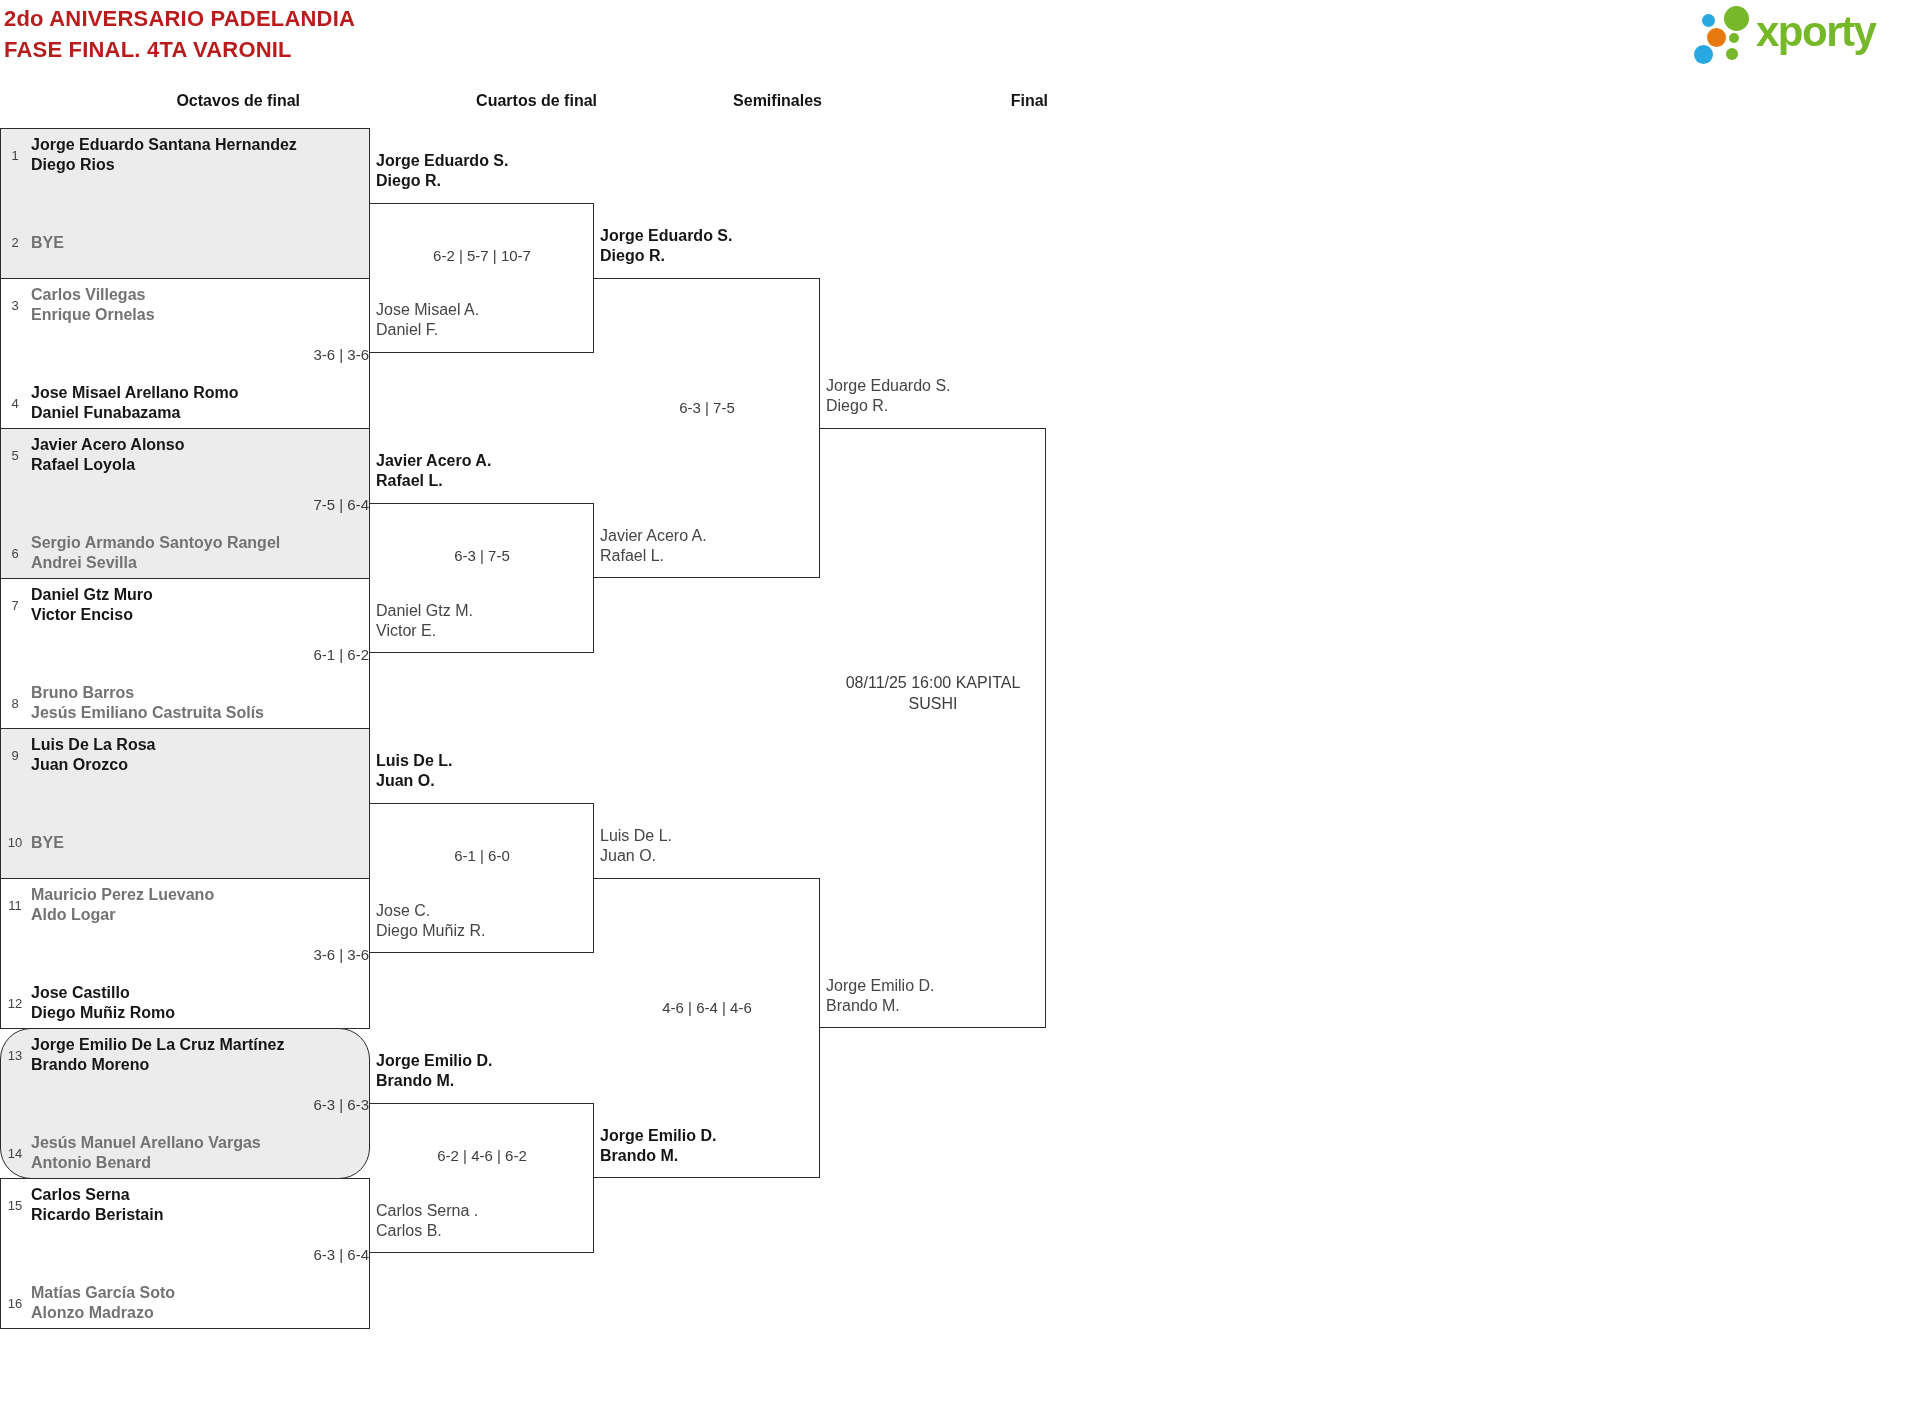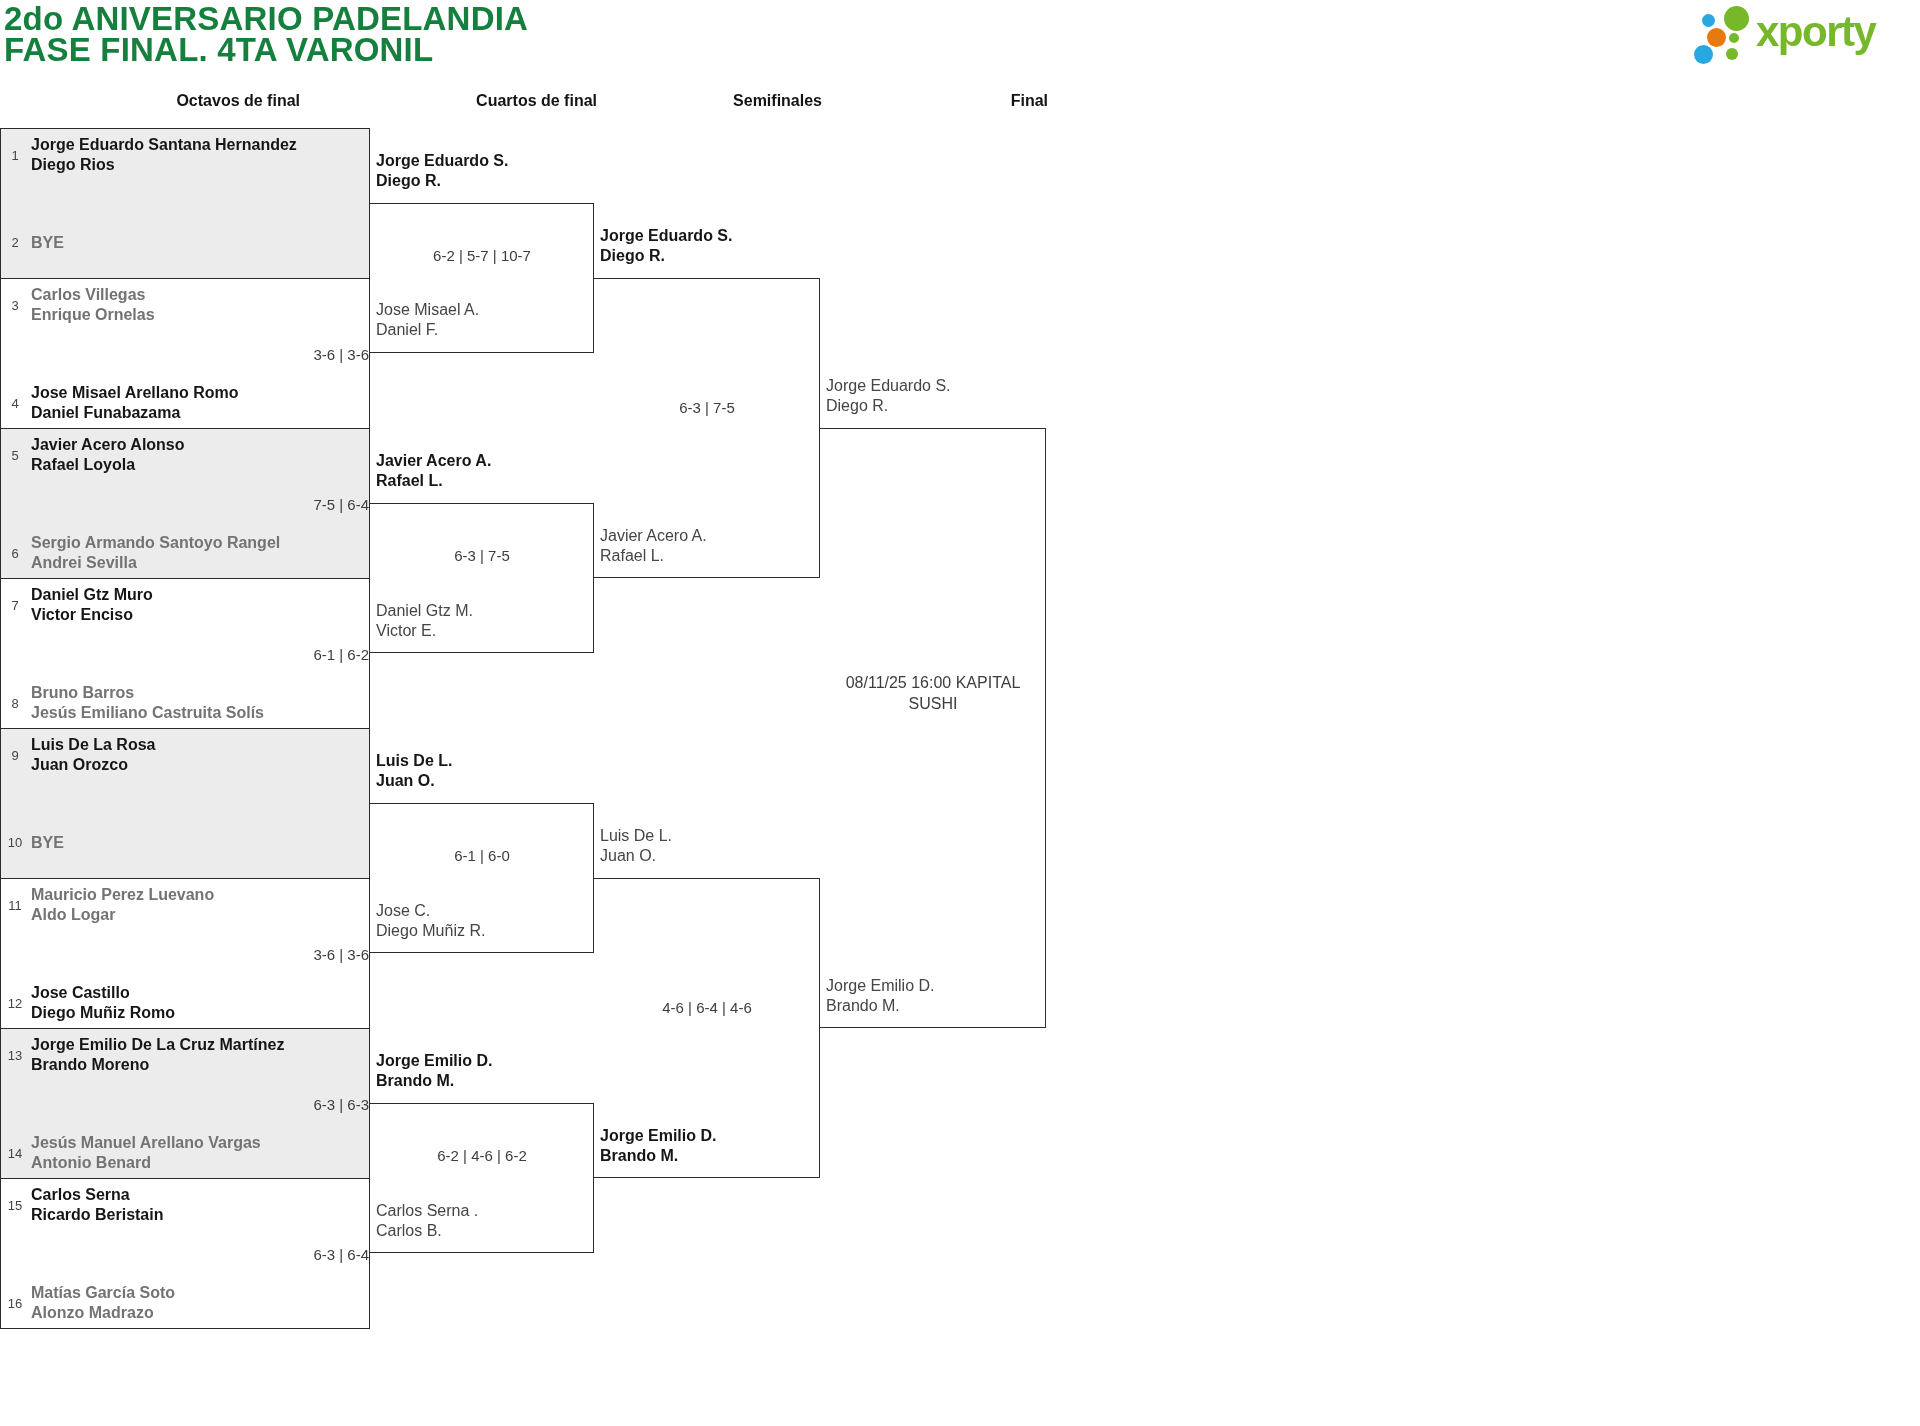--- a/index.html
+++ b/index.html
@@ -1,20 +1,20 @@
 <!DOCTYPE html>
 <html><head>
 <meta charset="utf-8">
 <style>
   html,body{margin:0;padding:0;background:#ffffff;}
   body{width:1920px;height:1426px;position:relative;overflow:hidden;
        font-family:"Liberation Sans","DejaVu Sans",sans-serif;color:#1c1c1c;}
 
-  .title{position:absolute;left:4px;top:3px;font-size:33px;line-height:31px;
-         font-weight:700;color:#15803d;letter-spacing:.2px;}
+  .title{position:absolute;left:4px;top:3px;font-size:22px;line-height:31px;
+         font-weight:700;color:#b91c1c;letter-spacing:.2px;}
 
   
   .colhead{position:absolute;top:92px;width:230px;text-align:right;
            font-size:16px;font-weight:700;color:#141414;}
 
   
   .box{position:absolute;box-sizing:border-box;border:1px solid #2b2b2b;background:#fff;}
   .box.gray{background:#ececec;}
   .r16{left:0;width:370px;height:151px;}
   .open{position:absolute;box-sizing:border-box;background:transparent;
@@ -174,21 +174,21 @@
   <div class="score">3-6 | 3-6</div>
   <div class="pair bot">
     <span class="seed">12</span>
     <div class="names w">
       <div>Jose Castillo</div>
       <div>Diego Muñiz Romo</div>
     </div>
   </div>
 </div>
 
-<div class="box r16 gray" style="top:1028px;">
+<div class="box r16 gray" style="top:1028px;border-radius:31px;">
   <div class="pair top">
     <span class="seed">13</span>
     <div class="names w">
       <div>Jorge Emilio De La Cruz Martínez</div>
       <div>Brando Moreno</div>
     </div>
   </div>
   <div class="score">6-3 | 6-3</div>
   <div class="pair bot">
     <span class="seed">14</span>

